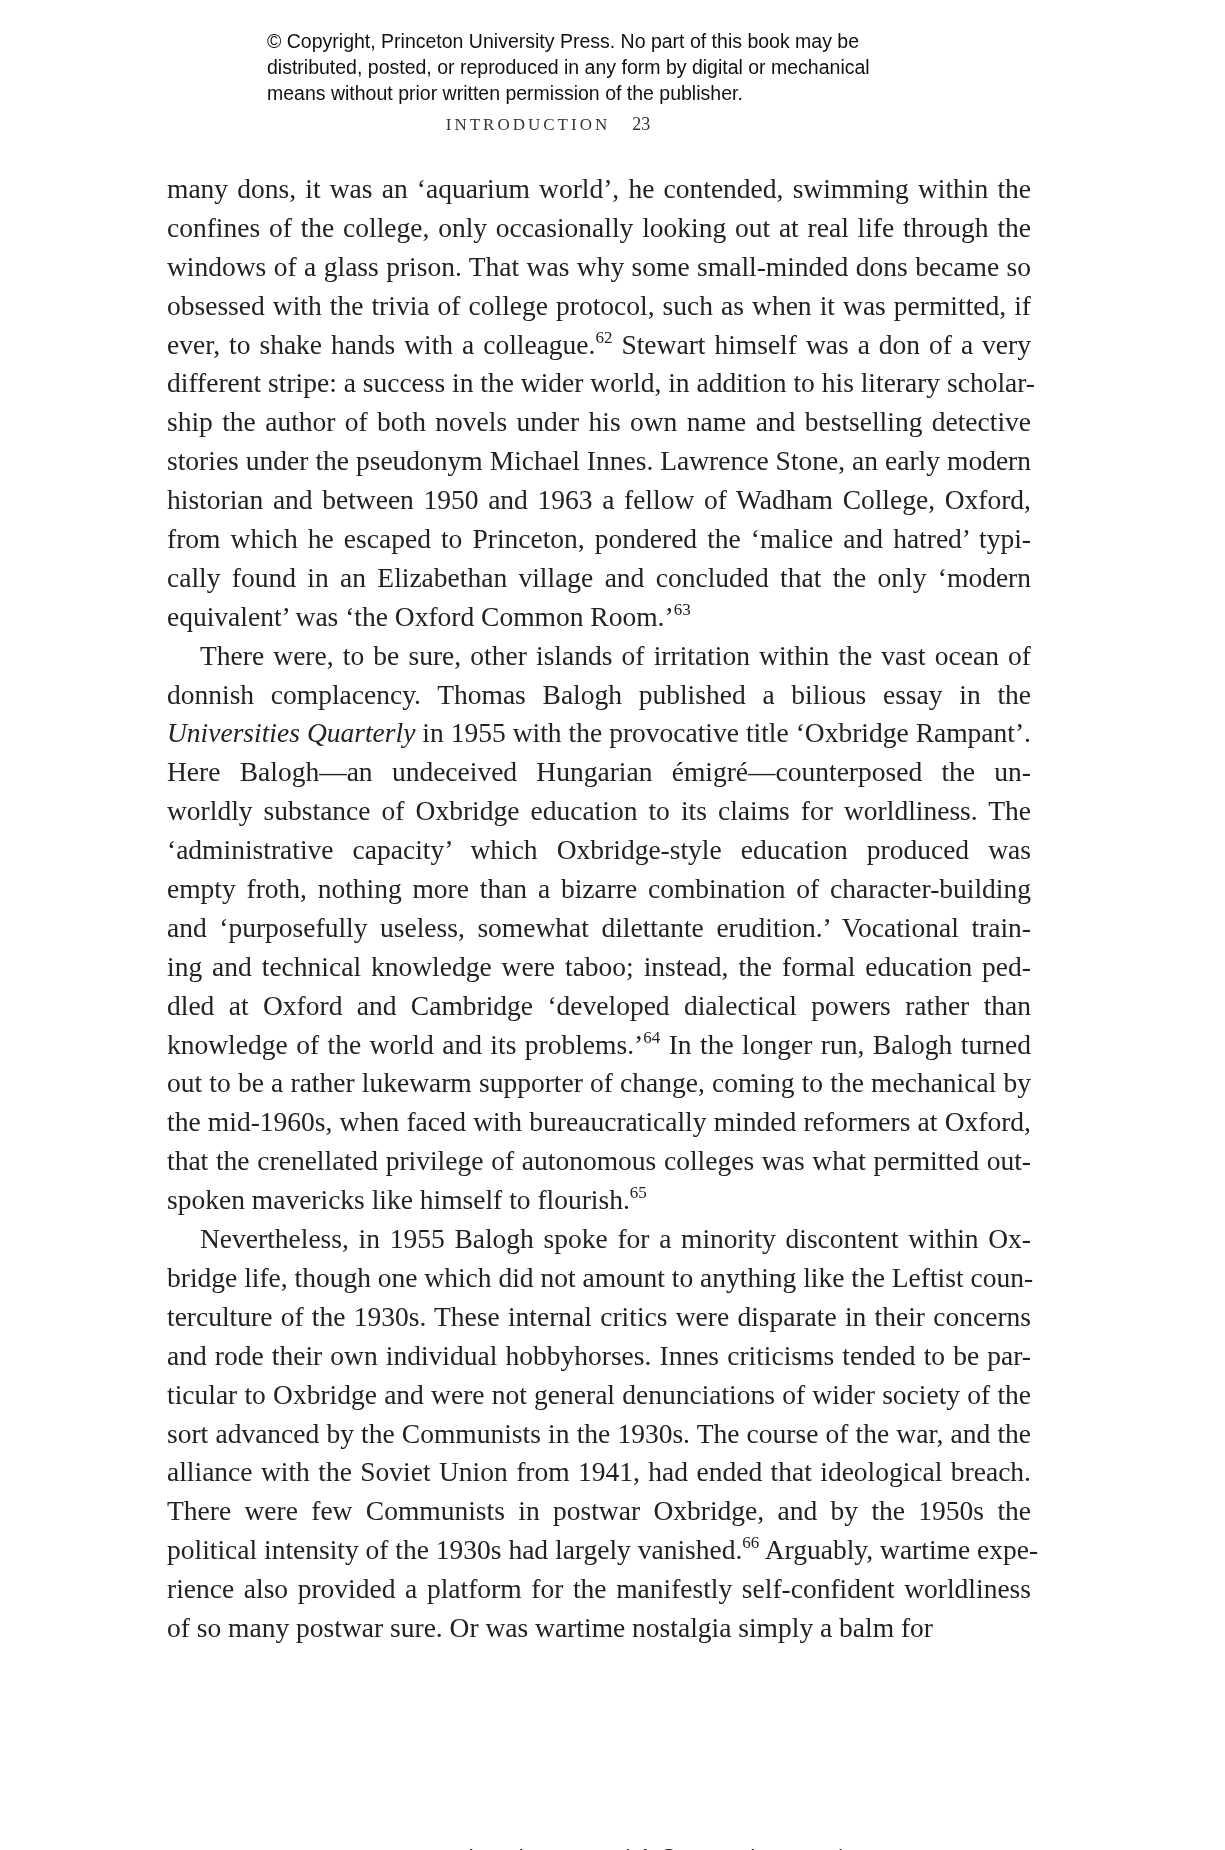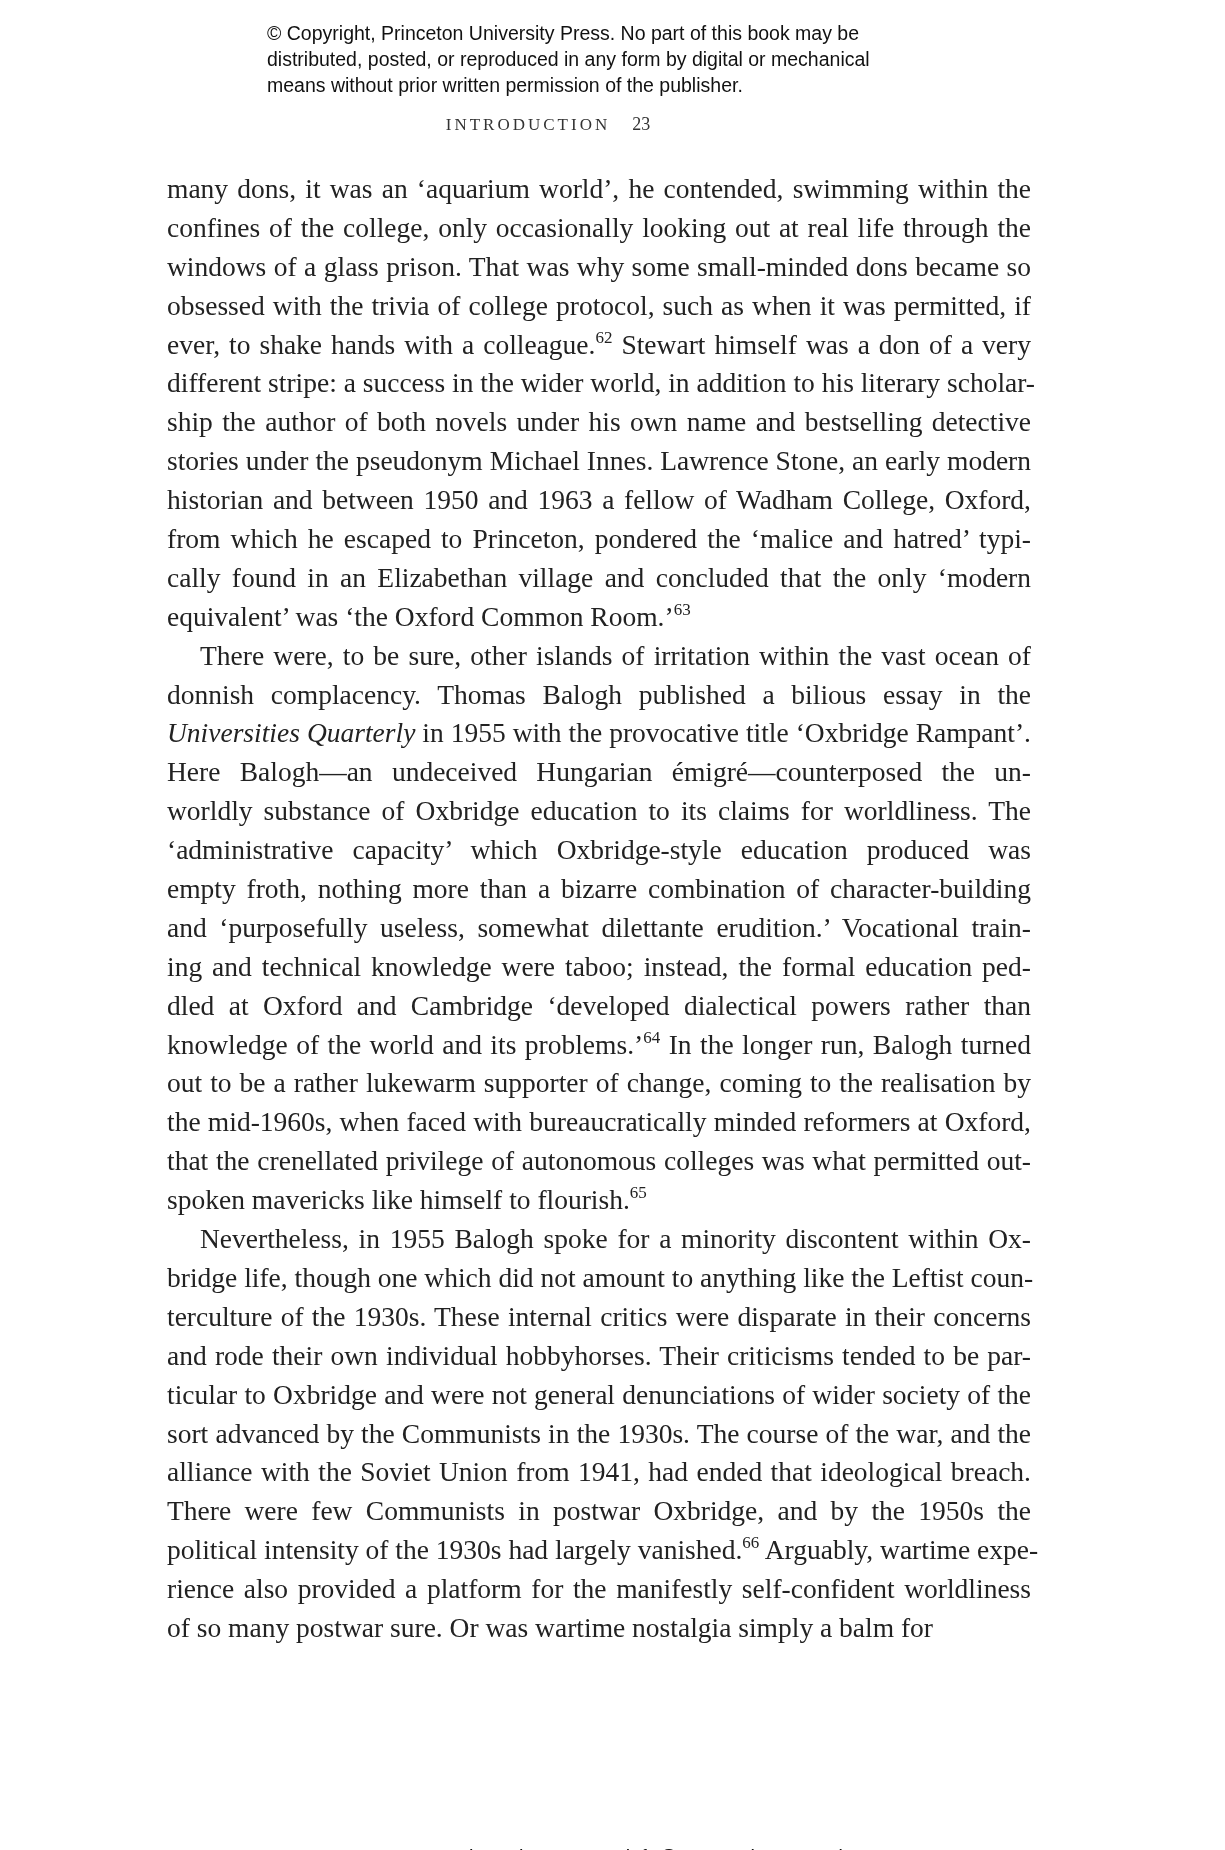--- a/index.html
+++ b/index.html
@@ -1,18 +1,18 @@
 <!DOCTYPE html>
 <html><head>
 <meta charset="utf-8">
 <style>
   html, body { margin: 0; padding: 0; background: #ffffff; }
   body { width: 1225px; height: 1850px; position: relative; overflow: hidden; color: #1a1a1a; }
   .copyright {
-    position: absolute; left: 267px; top: 20px; width: 760px;
+    position: absolute; left: 267px; top: 28px; width: 760px;
     font-family: "Liberation Sans", sans-serif; font-size: 19.5px; line-height: 26px; color: #111;
   }
   .copyright div { white-space: nowrap; }
   .running-head {
     position: absolute; left: 0; width: 1096px; top: 114px; text-align: center;
     font-family: "Liberation Serif", serif; font-size: 17px; letter-spacing: 3px; color: #333;
   }
   .running-head .folio { margin-left: 22px; letter-spacing: 0; font-size: 18px; }
   .body-text {
     position: absolute; left: 167px; top: 170px; width: 864px;
@@ -60,30 +60,30 @@
       <div class="line"><span>donnish complacency. Thomas Balogh published a bilious essay in the</span></div>
       <div class="line"><i>Universities Quarterly</i><span> in 1955 with the provocative title ‘Oxbridge Rampant’.</span></div>
       <div class="line"><span>Here Balogh—an undeceived Hungarian émigré—counterposed the un-</span></div>
       <div class="line"><span>worldly substance of Oxbridge education to its claims for worldliness. The</span></div>
       <div class="line"><span>‘administrative capacity’ which Oxbridge-style education produced was</span></div>
       <div class="line"><span>empty froth, nothing more than a bizarre combination of character-building</span></div>
       <div class="line"><span>and ‘purposefully useless, somewhat dilettante erudition.’ Vocational train-</span></div>
       <div class="line"><span>ing and technical knowledge were taboo; instead, the formal education ped-</span></div>
       <div class="line"><span>dled at Oxford and Cambridge ‘developed dialectical powers rather than</span></div>
       <div class="line"><span>knowledge of the world and its problems.’</span><sup>64</sup><span> In the longer run, Balogh turned</span></div>
-      <div class="line"><span>out to be a rather lukewarm supporter of change, coming to the realisation by</span></div>
+      <div class="line"><span>out to be a rather lukewarm supporter of change, coming to the mechanical by</span></div>
       <div class="line"><span>the mid-1960s, when faced with bureaucratically minded reformers at Oxford,</span></div>
       <div class="line"><span>that the crenellated privilege of autonomous colleges was what permitted out-</span></div>
       <div class="line last"><span>spoken mavericks like himself to flourish.</span><sup>65</sup><span></span></div>
     </div>
     <div>
       <div class="line indent"><span>Nevertheless, in 1955 Balogh spoke for a minority discontent within Ox-</span></div>
       <div class="line"><span>bridge life, though one which did not amount to anything like the Leftist coun-</span></div>
       <div class="line"><span>terculture of the 1930s. These internal critics were disparate in their concerns</span></div>
-      <div class="line"><span>and rode their own individual hobbyhorses. Their criticisms tended to be par-</span></div>
+      <div class="line"><span>and rode their own individual hobbyhorses. Innes criticisms tended to be par-</span></div>
       <div class="line"><span>ticular to Oxbridge and were not general denunciations of wider society of the</span></div>
       <div class="line"><span>sort advanced by the Communists in the 1930s. The course of the war, and the</span></div>
       <div class="line"><span>alliance with the Soviet Union from 1941, had ended that ideological breach.</span></div>
       <div class="line"><span>There were few Communists in postwar Oxbridge, and by the 1950s the</span></div>
       <div class="line"><span>political intensity of the 1930s had largely vanished.</span><sup>66</sup><span> Arguably, wartime expe-</span></div>
       <div class="line"><span>rience also provided a platform for the manifestly self-confident worldliness</span></div>
       <div class="line last"><span>of so many postwar sure. Or was wartime nostalgia simply a balm for</span></div>
     </div>
   </div>
 

